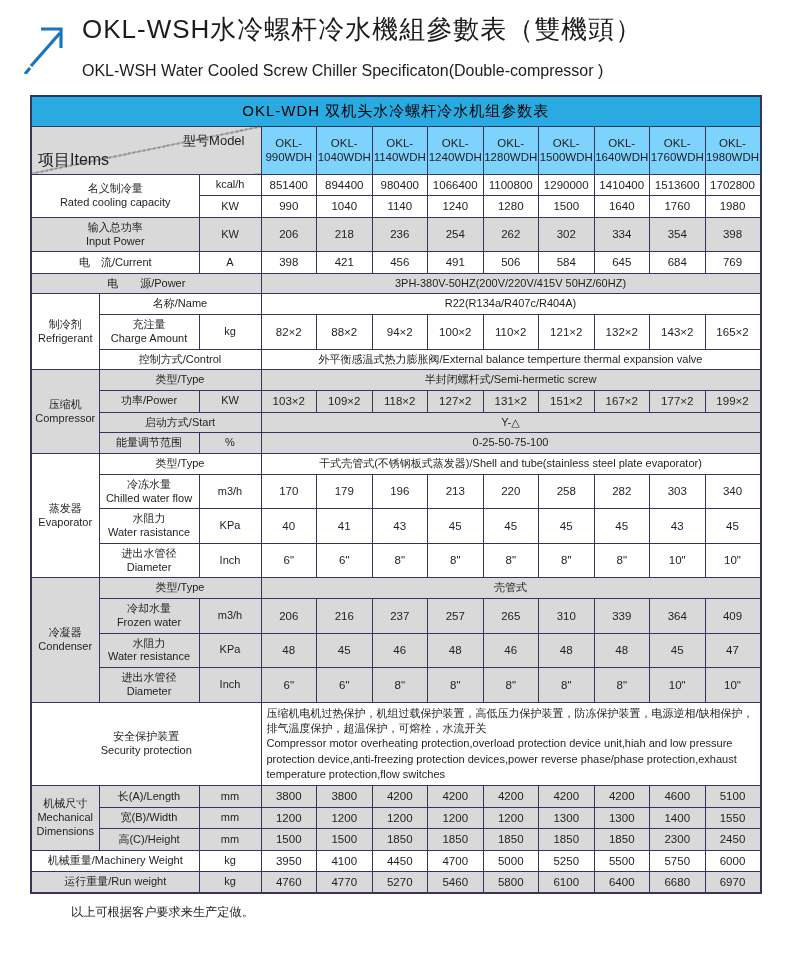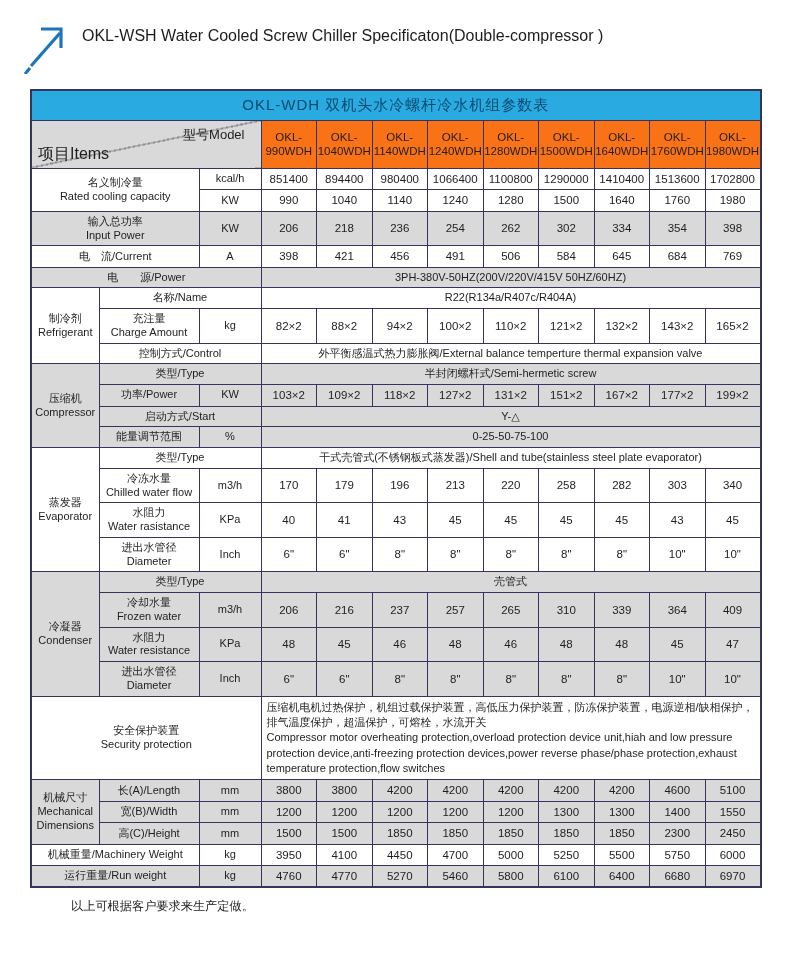--- a/index.html
+++ b/index.html
@@ -22,32 +22,32 @@
     border-collapse:collapse; table-layout:fixed;
     border:2px solid #34355c;
   }
   .spec th, .spec td {
     border:1px solid #34355c;
     font-weight:normal; text-align:center; vertical-align:middle;
     font-size:11px; line-height:1.25; padding:3px 1px;
     white-space:pre-line; word-break:break-word; color:#1e1e1e;
   }
   th.banner {
-    background:#29abe2; color:#0c4a6e;
+    background:#29abe2; color:#000000;
     font-size:15px; letter-spacing:1px; padding:5px 0;
   }
   th.corner {
     background:#d9d9d9; position:relative; height:36px;
     background-image:linear-gradient(to bottom right,
       transparent calc(50% - 0.7px), #8a8a8a calc(50% - 0.7px),
       #8a8a8a calc(50% + 0.7px), transparent calc(50% + 0.7px));
   }
   .c-items { position:absolute; left:6px; bottom:4px; font-size:16px;text-align:right; }
   .c-model { position:absolute; right:16px; top:6px; font-size:13px; }
-  th.model { background:#f97316; font-size:11.5px; padding:4px 0; }
+  th.model { background:#7dd3fc; font-size:11.5px; padding:4px 0; }
   tr.shade td { background:#d9d9d9; }
   td.val { font-size:11.5px; }
   td.grp, td.lbl, td.unit, td.span { font-size:11px; }
   td.left { text-align:left; padding:3px 5px; line-height:1.4; }
 
   
   .notes { margin:9px 0 0 33px; font-size:12.2px; line-height:1.58; color:#1e1e1e; }
   .note.ind1 { padding-left:30px; }
   .note.ind2 { padding-left:38px; }
 </style>
@@ -56,20 +56,21 @@
 
 <div class="page-header">
   <div class="logo">
     <svg width="46" height="52" viewBox="0 0 46 52" fill="none" xmlns="http://www.w3.org/2000/svg">
       <path d="M7 44 L36 11" stroke="#1b75bc" stroke-width="3.2"></path>
       <path d="M17 7 H37 V26" stroke="#1b75bc" stroke-width="3.2" fill="none"></path>
       <path d="M6 46 L1 52" stroke="#1b75bc" stroke-width="3.2"></path>
     </svg>
   </div>
   <div class="titles">
+    <div class="title-zh">OKL-WSH水冷螺杆冷水機組參數表（雙機頭）</div>
     <div class="title-en">OKL-WSH Water Cooled Screw Chiller Specificaton(Double-compressor )</div>
   </div>
 </div>
 
 <table class="spec">
   <colgroup>
     <col style="width:68px">
     <col style="width:100px">
     <col style="width:62px">
     <col span="9" style="width:55.5px">

